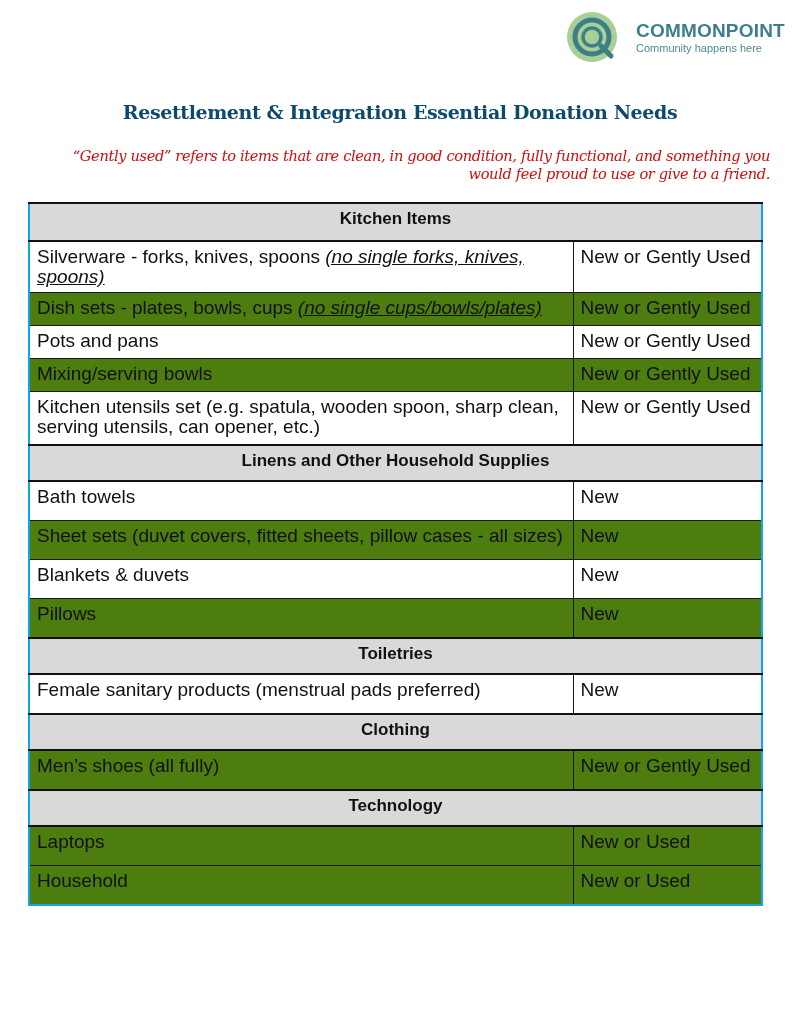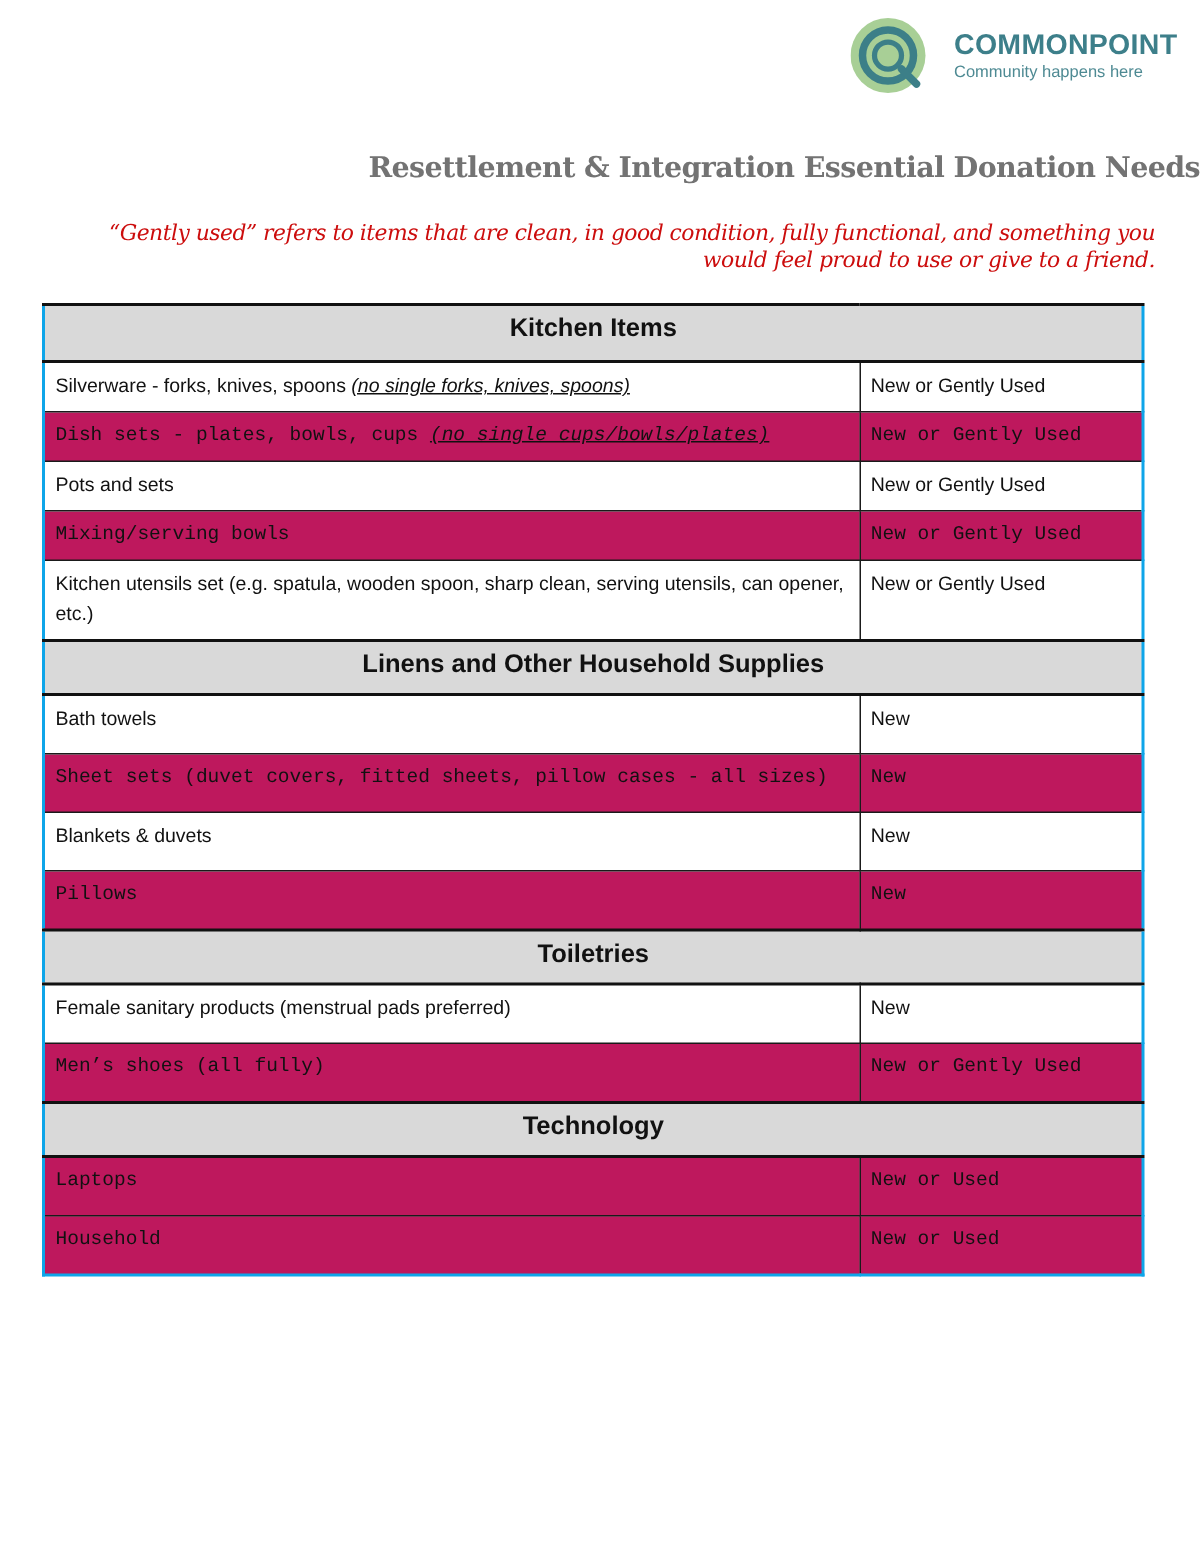--- a/index.html
+++ b/index.html
@@ -7,38 +7,38 @@
     width: 800px; height: 1035px; background: #ffffff;
     font-family: "Liberation Sans", sans-serif; color: #111;
     position: relative; overflow: hidden;
   }
   .logo { position: absolute; left: 567px; top: 12px; display: flex; align-items: center; }
   .logo svg { width: 52px; height: 52px; }
   .logo-text { margin-left: 17px; }
   .brand { font-family: "Liberation Sans", sans-serif; font-weight: bold; font-size: 19px; color: #3d7f8a; letter-spacing: 0.2px; line-height: 20px; }
   .tagline { font-family: Liberation Sans, sans-serif; font-size: 11px; color: #4e8a93; line-height: 14px; }
   .title {
-    position: absolute; left: 0; width: 800px; top: 101px; text-align: right;
-    font-family: "DejaVu Serif", serif; font-weight: bold; font-size: 19px; color: #737373;
+    position: absolute; left: 0; width: 800px; top: 101px; text-align: center;
+    font-family: "DejaVu Serif", serif; font-weight: bold; font-size: 19px; color: #0c4a6e;
     letter-spacing: -0.4px;
   }
   .note {
     position: absolute; left: 30px; top: 147px; width: 740px;
     font-family: "DejaVu Serif", serif; font-style: italic; font-size: 14.6px; line-height: 18px;
     color: #cc0d0d; letter-spacing: -0.35px; text-align: right;
   }
   table.needs {
     position: absolute; left: 28px; top: 202px; width: 733px;
     border-collapse: collapse; border: 2px solid #0ea5e9; table-layout: fixed;
   }
-  table.needs td { border: 1.5px solid #1a1a1a; font-size: 13px; line-height: 20px; padding: 5px 7px; vertical-align: top; }
+  table.needs td { border: 1.5px solid #1a1a1a; font-size: 19px; line-height: 20px; padding: 5px 7px; vertical-align: top; }
   table.needs col.c1 { width: 544px; }
   table.needs col.c2 { width: 189px; }
   tr.section td { background: #d9d9d9; text-align: center; font-weight: bold; font-size: 17px; border-top: 2.5px solid #111; border-bottom: 2.5px solid #111; }
-  tr.row.shade td { background: #be185d; font-family: Liberation Mono, monospace; }
+  tr.row.shade td { background: #4d7c0f; }
   tr.row.white td { background: #ffffff; }
   .kitchen-sec td { height: 26px; padding-top: 8px; }
   .k-row td { height: 22px; padding-top: 5px; padding-bottom: 4px; }
   .k-row-tall td { height: 42px; }
   .other-sec td { height: 24px; padding-top: 6px; }
   .o-row td { height: 28px; padding-top: 8px; padding-left: 10px; }
   .note-u { font-style: italic; text-decoration: underline; }
 </style>
 </head>
 <body>
@@ -71,21 +71,21 @@
     </tr>
     <tr class="row white k-row">
       <td><span>Silverware - forks, knives, spoons </span><span class="note-u">(no single forks, knives, spoons)</span></td>
       <td>New or Gently Used</td>
     </tr>
     <tr class="row shade k-row">
       <td><span>Dish sets - plates, bowls, cups </span><span class="note-u">(no single cups/bowls/plates)</span></td>
       <td>New or Gently Used</td>
     </tr>
     <tr class="row white k-row">
-      <td>Pots and sets</td>
+      <td>Pots and pans</td>
       <td>New or Gently Used</td>
     </tr>
     <tr class="row shade k-row">
       <td>Mixing/serving bowls</td>
       <td>New or Gently Used</td>
     </tr>
     <tr class="row white k-row-tall">
       <td>Kitchen utensils set (e.g. spatula, wooden spoon, sharp clean, serving utensils, can opener, etc.)</td>
       <td>New or Gently Used</td>
     </tr>
@@ -111,20 +111,23 @@
     </tr>
 
     <tr class="section other-sec">
       <td colspan="2">Toiletries</td>
     </tr>
     <tr class="row white o-row">
       <td>Female sanitary products (menstrual pads preferred)</td>
       <td>New</td>
     </tr>
 
+    <tr class="section other-sec">
+      <td colspan="2">Clothing</td>
+    </tr>
     <tr class="row shade o-row">
       <td>Men’s shoes (all fully)</td>
       <td>New or Gently Used</td>
     </tr>
 
     <tr class="section other-sec">
       <td colspan="2">Technology</td>
     </tr>
     <tr class="row shade o-row">
       <td>Laptops</td>

